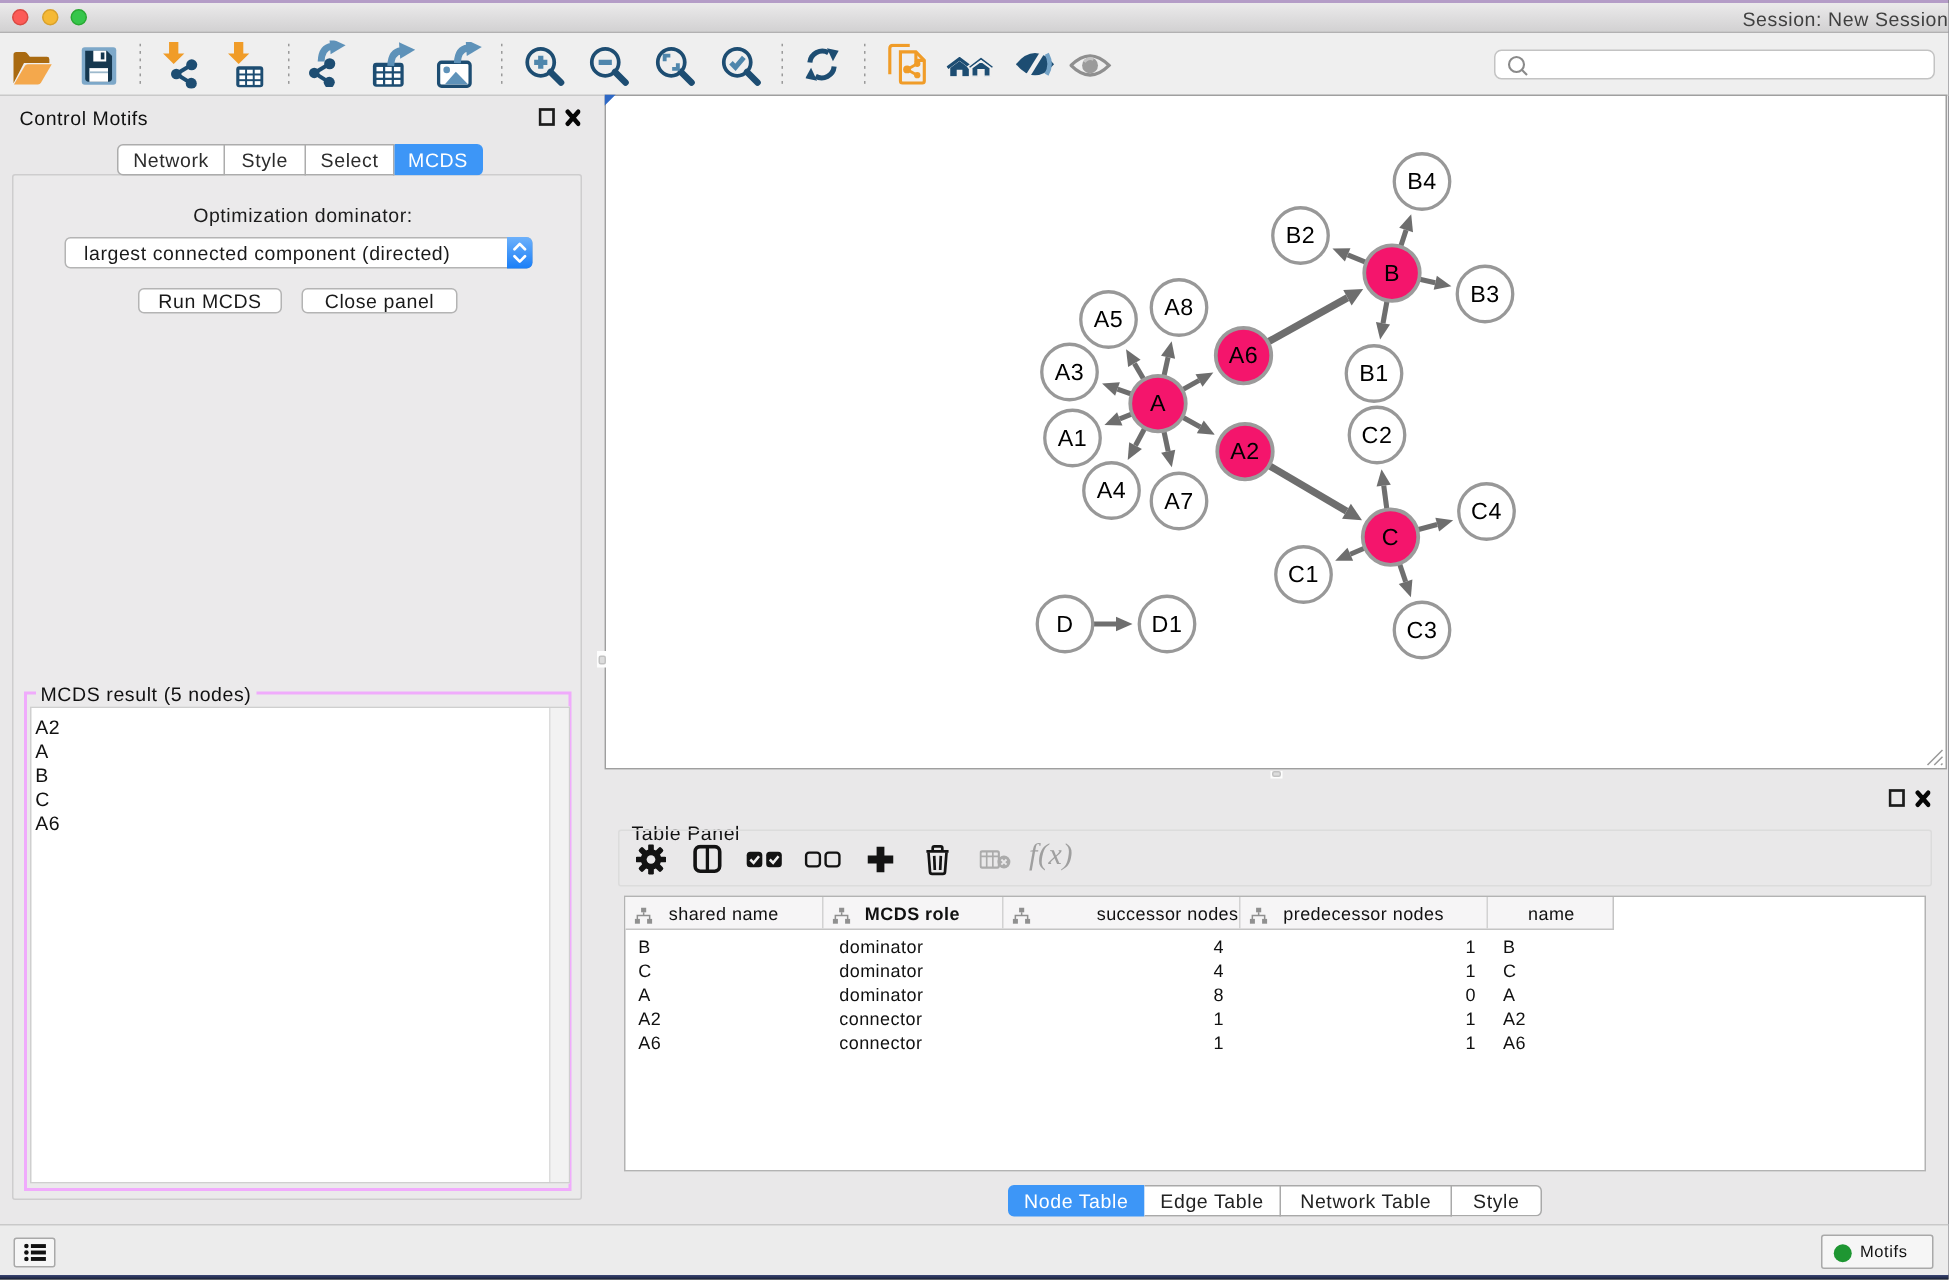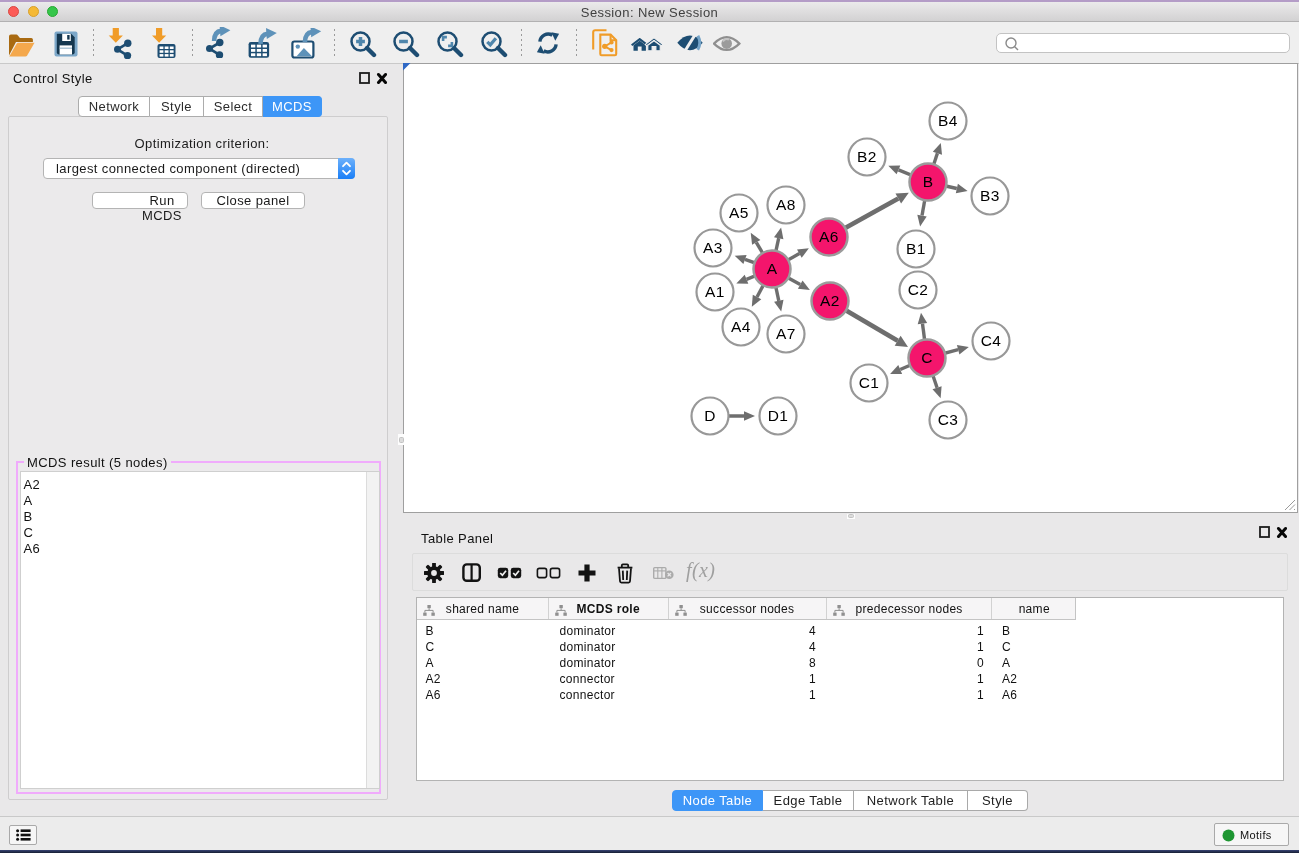--- a/index.html
+++ b/index.html
@@ -2,21 +2,21 @@
 <html><head><meta charset="utf-8"><style>
 * { margin:0; padding:0; box-sizing:border-box; }
 html,body { width:1299px; height:853px; overflow:hidden; }
 body { font-family:"Liberation Sans", sans-serif; position:relative; background:#10151d; letter-spacing:0.4px; }
 .abs { position:absolute; }
 #purple { left:0; top:0; width:1299px; height:2px; background:#b49cc7; }
 #win { left:0; top:2px; width:1299px; height:848px; background:#e9e8e9; }
 #titlebar { left:0; top:2px; width:1299px; height:20px;
   background:linear-gradient(#ebeaeb,#d2d1d2); border-bottom:1px solid #b2b1b2; }
 .tl { position:absolute; width:11px; height:11px; border-radius:50%; }
-#title-text { position:absolute; top:3px; width:100%; text-align:center; font-size:13px; color:#404040; }
+#title-text { position:absolute; top:3px; width:100%; text-align:right; font-size:13px; color:#404040; }
 #toolbar { left:0; top:22px; width:1299px; height:42px; background:#efefef; border-bottom:1px solid #c9c9c9; }
 .ticon { position:absolute; }
 .sep { position:absolute; top:7px; height:29px; width:1px;
   background-image:linear-gradient(#9a9a9a 40%, rgba(0,0,0,0) 0%); background-size:1px 5px; }
 #search { position:absolute; left:996px; top:11px; width:294px; height:20px;
   background:#fff; border:1px solid #c3c3c3; border-radius:5px; }
 #cp-title { left:13px; top:71px; font-size:13px; color:#111; }
 #cp-body { left:8px; top:116px; width:380px; height:684px; background:#ebeaeb;
   border:1px solid #cecdce; border-radius:2px; }
 .ptab { position:absolute; top:96px; height:21px; background:#fff;
@@ -34,21 +34,21 @@
 #fieldset { left:16px; top:461px; width:365px; height:333px; border:2px solid #f0abfc; }
 #legend { position:absolute; left:6px; top:-8px; background:#ebeaeb; padding:0 3px; font-size:13px; color:#111; }
 #mlist { position:absolute; left:1.5px; top:8px; width:360px; height:318px;
   background:#fff; border:1px solid #cfcfcf; font-size:13px; color:#111; padding-top:5px; }
 #mlist-sb { position:absolute; right:0; top:0; width:13px; height:100%; background:#f2f2f2; border-left:1px solid #dcdcdc; }
 .mrow { padding-left:3px; height:16px; line-height:16px; }
 #netwin { left:403px; top:63px; width:895px; height:450px; background:#fff; border:1px solid #9f9f9f; }
 #net-titlebar { position:absolute; left:0; top:0; width:100%; height:22px;
   background:linear-gradient(#f0f0f0,#d5d5d5); border-bottom:1px solid #b0b0b0; }
 #net-title { position:absolute; top:4.5px; width:100%; text-align:center; font-size:13px; color:#222; }
-#tp-title { left:421px; top:531px; font-size:13px; color:#111; }
+#tp-title { left:421px; top:548px; font-size:13px; color:#111; }
 #tp-toolbar { left:412px; top:553px; width:876px; height:38px; border:1px solid #dcdcdc; border-radius:2px; }
 #table { left:416px; top:597px; width:868px; height:184px; background:#fff; border:1px solid #b3b3b3; }
 #thead { position:absolute; left:0; top:0; width:659px; height:22px;
   background:#f6f5f6; border-bottom:1px solid #c4c4c4; border-right:1px solid #c4c4c4; }
 .th { position:absolute; top:0; height:21px; font-size:12px; letter-spacing:0.3px; color:#111;
   text-align:center; line-height:23px; border-right:1px solid #d2d2d2; }
 .th:last-child { border-right:none; }
 .td { position:absolute; font-size:12px; letter-spacing:0.3px; color:#111; height:16px; line-height:16px; }
 .btab { position:absolute; top:790px; height:21px; background:#fff;
   border:1px solid #a9a9a9; border-left:none; color:#222; font-size:13px;
@@ -225,37 +225,37 @@
 <path d="M9.9 5.4 A 4.6 4.6 0 0 1 16 3.6" fill="none" stroke="#c4c4c4" stroke-width="2"></path>
     </svg>
   <div id="search">
     <svg width="18" height="18" style="position:absolute;left:6px;top:1px" viewBox="0 0 18 18">
       <circle cx="8" cy="8" r="5" fill="none" stroke="#8a8a8a" stroke-width="1.4"></circle>
       <line x1="11.7" y1="11.7" x2="15" y2="15" stroke="#8a8a8a" stroke-width="1.4"></line>
     </svg>
   </div>
 </div>
 
-<div class="abs" id="cp-title">Control Style</div>
+<div class="abs" id="cp-title">Control Motifs</div>
 <svg class="abs" style="left:359px; top:71px;" width="28" height="14" viewBox="0 0 28 14">
     <rect x="1" y="2" width="9" height="10" fill="none" stroke="#1c1c1c" stroke-width="1.8"></rect>
 <path d="M19.5 3.5 L26.5 11.5 M26.5 3.5 L19.5 11.5" stroke="#060606" stroke-width="3" stroke-linecap="round"></path>
   </svg>
 <div class="abs" id="cp-body"></div>
 <div class="ptab" style="left:78px; width:72px; border-radius:4px 0 0 4px; border-left:1px solid #acacac;">Network</div>
 <div class="ptab" style="left:150px; width:54px;">Style</div>
 <div class="ptab" style="left:204px; width:59px;">Select</div>
 <div class="ptab" style="left:263px; width:59px; border-radius:0 4px 4px 0; background:#3d96f7; border-color:#3d96f7; color:#fff;">MCDS</div>
-<div class="abs" id="opt-label">Optimization criterion:</div>
+<div class="abs" id="opt-label">Optimization dominator:</div>
 <div class="abs" id="dropdown">largest connected component (directed)
   <div id="dd-step"><svg width="17" height="21" viewBox="0 0 17 21">
     <path d="M5 8.2 L8.5 4.6 L12 8.2 M5 12.8 L8.5 16.4 L12 12.8" fill="none" stroke="#fff" stroke-width="1.8" stroke-linecap="round" stroke-linejoin="round"></path>
   </svg></div>
 </div>
-<div class="btn" style="left:92px; width:96px;padding-left:44px;">Run MCDS</div>
+<div class="btn" style="left:92px; width:96px;">Run MCDS</div>
 <div class="btn" style="left:201px; width:104px;">Close panel</div>
 <div class="abs" id="fieldset">
   <div id="legend">MCDS result (5 nodes)</div>
   <div id="mlist">
     <div class="mrow">A2</div>
       <div class="mrow">A</div>
       <div class="mrow">B</div>
     <div class="mrow">C</div>
       <div class="mrow">A6</div>
     <div id="mlist-sb"></div>
@@ -423,21 +423,21 @@
 <path d="M6.1 3.2 L6.1 5.4 M1.9 7.6 L1.9 5.4 L10.1 5.4 L10.1 7.6" fill="none" stroke="#909090" stroke-width="1"></path>
 </svg>shared name</div>
 <div class="th" style="left:132px;width:119.5px;font-weight:bold;"><svg width="12" height="11" viewBox="0 0 12 11" style="position:absolute;left:6px;top:6.5px;">
 <g fill="#909090">
             <rect x="4.4" y="0" width="3.4" height="3.2"></rect>
             <rect x="0.2" y="7.6" width="3.4" height="3.2"></rect>
             <rect x="8.4" y="7.6" width="3.4" height="3.2"></rect>
           </g>
 <path d="M6.1 3.2 L6.1 5.4 M1.9 7.6 L1.9 5.4 L10.1 5.4 L10.1 7.6" fill="none" stroke="#909090" stroke-width="1"></path>
 </svg>MCDS role</div>
-<div class="th" style="left:251.5px;width:158.2px;"><svg width="12" height="11" viewBox="0 0 12 11" style="position:absolute;left:6px;top:6.5px;">
+<div class="th" style="left:251.5px;width:158.2px;text-align:right;"><svg width="12" height="11" viewBox="0 0 12 11" style="position:absolute;left:6px;top:6.5px;">
 <g fill="#909090">
             <rect x="4.4" y="0" width="3.4" height="3.2"></rect>
             <rect x="0.2" y="7.6" width="3.4" height="3.2"></rect>
             <rect x="8.4" y="7.6" width="3.4" height="3.2"></rect>
           </g>
 <path d="M6.1 3.2 L6.1 5.4 M1.9 7.6 L1.9 5.4 L10.1 5.4 L10.1 7.6" fill="none" stroke="#909090" stroke-width="1"></path>
 </svg>successor nodes</div>
 <div class="th" style="left:409.7px;width:165.8px;"><svg width="12" height="11" viewBox="0 0 12 11" style="position:absolute;left:6px;top:6.5px;">
 <g fill="#909090">
             <rect x="4.4" y="0" width="3.4" height="3.2"></rect>

